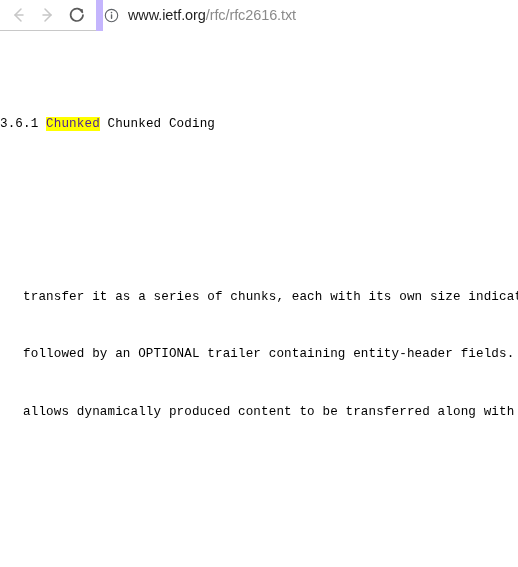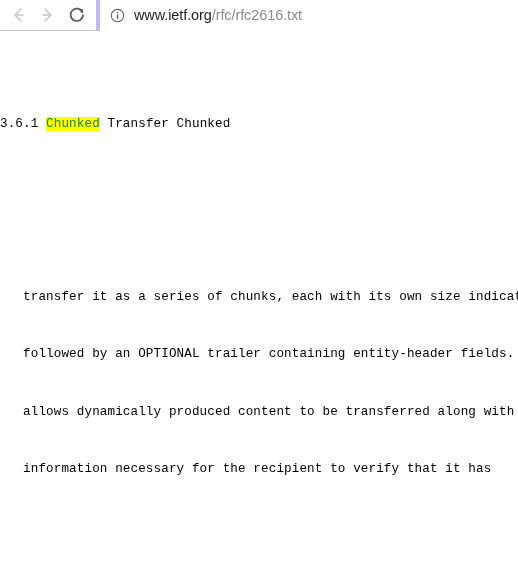--- a/index.html
+++ b/index.html
@@ -35,24 +35,23 @@
   .nav-btn svg { display: block; }
   .nav-back  { margin-left: 6px; }
   .nav-fwd   { margin-left: 2px; }
   .nav-reload{ margin-left: 4px; margin-right: 6px; }
 
   .urlbar {
     flex: 1 1 auto;
     height: 31px;
     box-sizing: border-box;
     background: #ffffff;
-    border-left: 4px solid #c4b5fd;
-    display: flex;
-    align-items: center;
-    padding-left: 9px;
+    border-left: 7px solid #c4b5fd;
+    display: flex;
+    align-items: center;
     overflow: hidden;
     white-space: nowrap;
   }
   .site-info-icon {
     width: 16px;
     height: 16px;
     flex: 0 0 auto;
     margin-right: 9px;
     display: flex;
     align-items: center;
@@ -86,21 +85,21 @@
     padding-top: 7px;
   }
   .doc-line {
     white-space: pre;
     height: 19.2px;
   }
   .doc-line.blank { height: 19.2px; }
 
   .hl-yellow {
     background: #ffff00;
-    color: #15803d;
+    color: #4c1d95;
   }
 </style>
 </head>
 <body>
 
 <div class="browser-toolbar">
 
   <div class="nav-btn nav-back">
     <span>
       <svg width="20" height="20" viewBox="0 0 20 20">
@@ -138,29 +137,28 @@
     </span>
     <span class="url-text"><span class="url-host">www.ietf.org</span><span class="url-path">/rfc/rfc2616.txt</span></span>
   </div>
 </div>
 
 <div class="page">
 
   <div class="doc">
 
     
-    <div class="doc-line"><span>3.6.1 </span><span class="hl-yellow">Chunked</span><span> Transfer Chunked</span></div>
+    <div class="doc-line"><span>3.6.1 </span><span class="hl-yellow">Chunked</span><span> Chunked Coding</span></div>
 
     <div class="doc-line blank"> </div>
 
     
     <div class="doc-line">   transfer it as a series of chunks, each with its own size indicator,</div>
     <div class="doc-line">   followed by an OPTIONAL trailer containing entity-header fields. This</div>
     <div class="doc-line">   allows dynamically produced content to be transferred along with the</div>
-    <div class="doc-line">   information necessary for the recipient to verify that it has</div>
     
 
     
 
     
     
     
     
     
 

